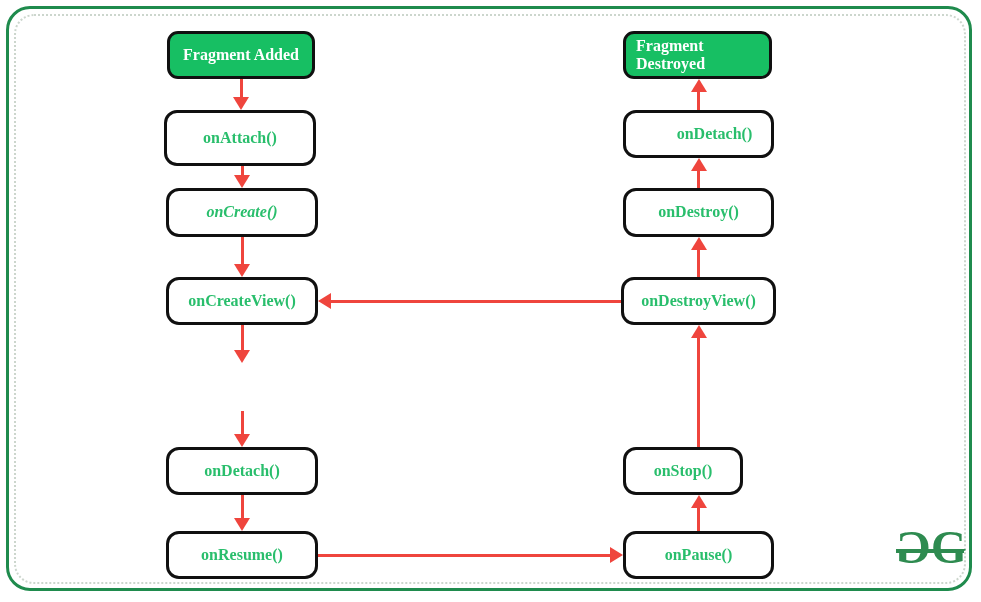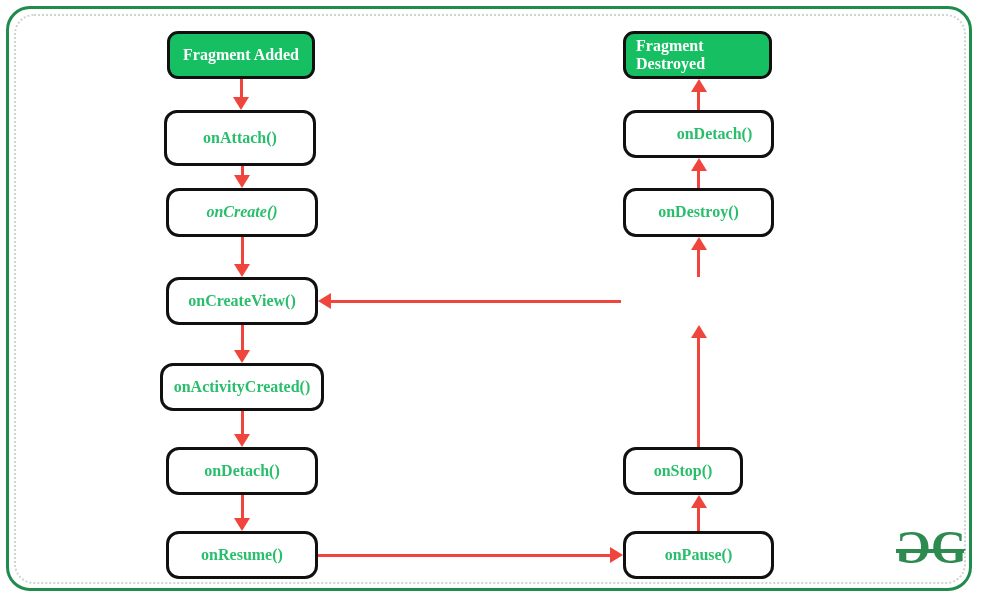--- a/index.html
+++ b/index.html
@@ -65,27 +65,27 @@
       <div class="head" style="left: 690.5px; top: 158px; border-left: 8px solid transparent; border-right: 8px solid transparent; border-bottom: 13px solid rgb(239, 69, 61);"></div>
       <div class="shaft" style="left: 697px; top: 170px; width: 3px; height: 18px;"></div>
       <div class="head" style="left: 690.5px; top: 79px; border-left: 8px solid transparent; border-right: 8px solid transparent; border-bottom: 13px solid rgb(239, 69, 61);"></div>
       <div class="shaft" style="left: 697px; top: 91px; width: 3px; height: 19px;"></div>
     </div>
 
   <div class="box state" style="left: 167px; top: 31px; width: 148px; height: 48px;">Fragment Added</div>
   <div class="box" style="left: 164px; top: 110px; width: 152px; height: 56px;">onAttach()</div>
   <div class="box" style="left: 166px; top: 188px; width: 152px; height: 49px; font-style: italic;">onCreate()</div>
   <div class="box" style="left: 166px; top: 277px; width: 152px; height: 48px;">onCreateView()</div>
-  <div class="box" style="left: 160px; top: 363px; width: 164px; height: 48px;">onActivityCreated()</div>
   <div class="box" style="left: 166px; top: 447px; width: 152px; height: 48px;">onDetach()</div>
   <div class="box" style="left: 166px; top: 531px; width: 152px; height: 48px;">onResume()</div>
 
   <div class="box state" style="left: 623px; top: 31px; width: 149px; height: 48px;">Fragment Destroyed</div>
   <div class="box" style="left: 623px; top: 110px; width: 151px; height: 48px; padding-left: 32px;">onDetach()</div>
   <div class="box" style="left: 623px; top: 188px; width: 151px; height: 49px;">onDestroy()</div>
+  <div class="box" style="left: 621px; top: 277px; width: 155px; height: 48px;">onDestroyView()</div>
   <div class="box" style="left: 623px; top: 447px; width: 120px; height: 48px;">onStop()</div>
   <div class="box" style="left: 623px; top: 531px; width: 151px; height: 48px;">onPause()</div>
 
   <div class="logo">
     <span class="flip">G</span><span>G</span>
     <span class="bar"></span>
   </div>
 
 </div>
 

